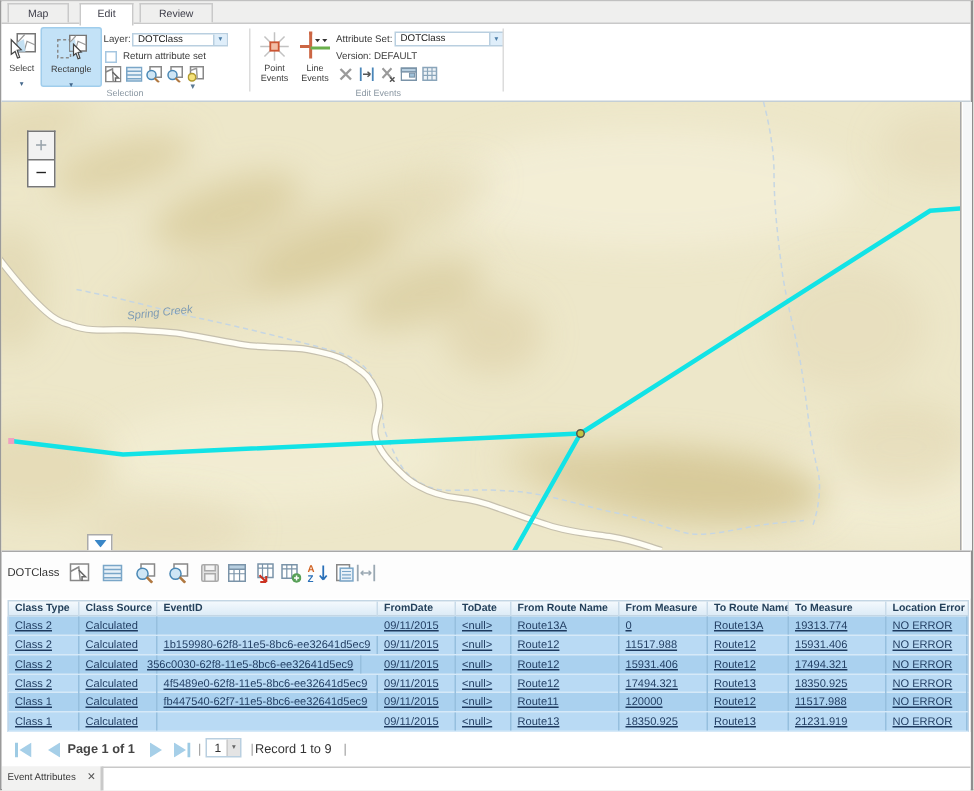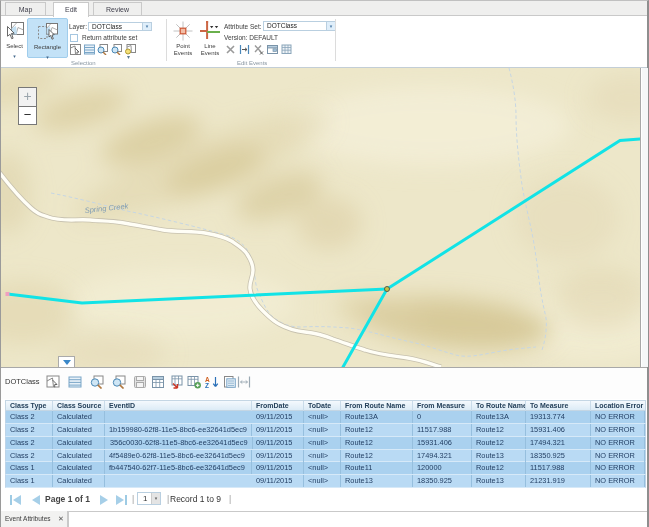--- a/index.html
+++ b/index.html
@@ -39,21 +39,21 @@
 #panel{position:absolute;left:0;top:366px;width:646px;height:144px;background:#fff;border-top:1px solid #a8a8a8;}
 #ptoolbar{position:absolute;left:0;top:0;width:646px;height:31px;background:#fdfdfd;}
 #ptoolbar .tname{position:absolute;left:4px;top:9px;font-size:7.5px;color:#333;}
 .ticon{position:absolute;top:7px;width:14px;height:14px;}
 #tbl{position:absolute;left:4px;top:32px;width:641px;height:89px;font-size:7.4px;}
 .hrow{position:absolute;left:0;top:0;width:641px;height:11px;background:linear-gradient(#f4f9fd,#dcebf6);border:1px solid #c4d6e4;}
 .hcell{position:absolute;top:1px;height:10px;line-height:10px;font-size:7px;font-weight:bold;color:#24405a;padding-left:4px;border-right:1px solid #c9dbe9;overflow:hidden;white-space:nowrap;}
 .drow{position:absolute;left:0;width:641px;height:12.85px;border-bottom:1px solid #d6e9f8;border-left:1px solid #bed4e8;border-right:1px solid #bed4e8;}
 .ra{background:#aad1ef;}
 .rb{background:#b9daf4;}
-.dcell{position:absolute;top:0;height:12px;line-height:12.5px;color:#1e3a5f;padding-left:4px;border-right:1px solid #96bfde;overflow:hidden;white-space:nowrap;}
+.dcell{position:absolute;top:0;height:12px;line-height:12.5px;color:#1e3a5f;padding-left:4px;border-right:1px solid #96bfde;overflow:hidden;white-space:nowrap;text-decoration:underline;}
 #pager{position:absolute;left:0;top:120px;width:646px;height:24px;background:#fff;font-size:8.5px;color:#333;}
 #pager .pi{position:absolute;top:7px;}
 
 #bottombar{position:absolute;left:0;top:510px;width:646px;height:16px;background:#f2f2f1;}
 #btab{position:absolute;left:0;top:0;width:67px;height:16px;background:#f2f2f1;border-right:1px solid #c9c9c9;font-size:6.5px;color:#3a3a3a;line-height:15px;padding-left:4px;}
 #btab .x{position:absolute;left:57px;top:0;color:#555;font-size:7px;}
 #brest{position:absolute;left:67px;top:0;width:579px;height:16px;background:#fff;border-top:1px solid #c9c9c9;border-left:1px solid #c9c9c9;}
 </style></head>
 <body>
 <div id="app">
@@ -320,21 +320,21 @@
           <div class="dcell" style="left:298px;width:37px;">&lt;null&gt;</div>
           <div class="dcell" style="left:335px;width:72px;">Route12</div>
           <div class="dcell" style="left:407px;width:59px;">11517.988</div>
           <div class="dcell" style="left:466px;width:54px;">Route12</div>
           <div class="dcell" style="left:520px;width:65px;">15931.406</div>
           <div class="dcell" style="left:585px;width:54px;">NO ERROR</div>
         </div>
         <div class="drow ra" style="top:36.7px;">
           <div class="dcell" style="left:0px;width:47px;">Class 2</div>
           <div class="dcell" style="left:47px;width:52px;">Calculated</div>
-          <div class="dcell" style="left:100px;width:147px;">356c0030-62f8-11e5-8bc6-ee32641d5ec9</div>
+          <div class="dcell" style="left:88px;width:147px;">356c0030-62f8-11e5-8bc6-ee32641d5ec9</div>
           <div class="dcell" style="left:246px;width:52px;">09/11/2015</div>
           <div class="dcell" style="left:298px;width:37px;">&lt;null&gt;</div>
           <div class="dcell" style="left:335px;width:72px;">Route12</div>
           <div class="dcell" style="left:407px;width:59px;">15931.406</div>
           <div class="dcell" style="left:466px;width:54px;">Route12</div>
           <div class="dcell" style="left:520px;width:65px;">17494.321</div>
           <div class="dcell" style="left:585px;width:54px;">NO ERROR</div>
         </div>
         <div class="drow rb" style="top:49.55px;">
           <div class="dcell" style="left:0px;width:47px;">Class 2</div>

